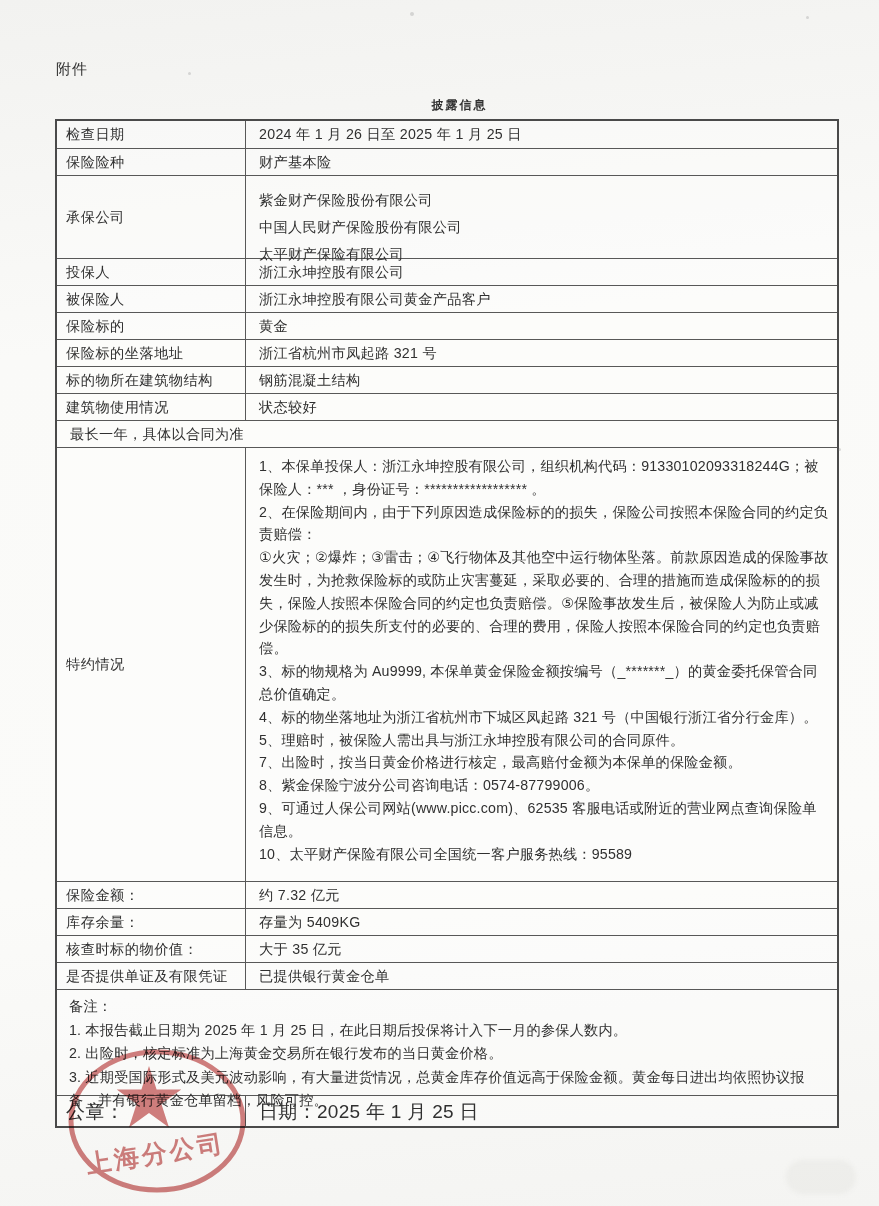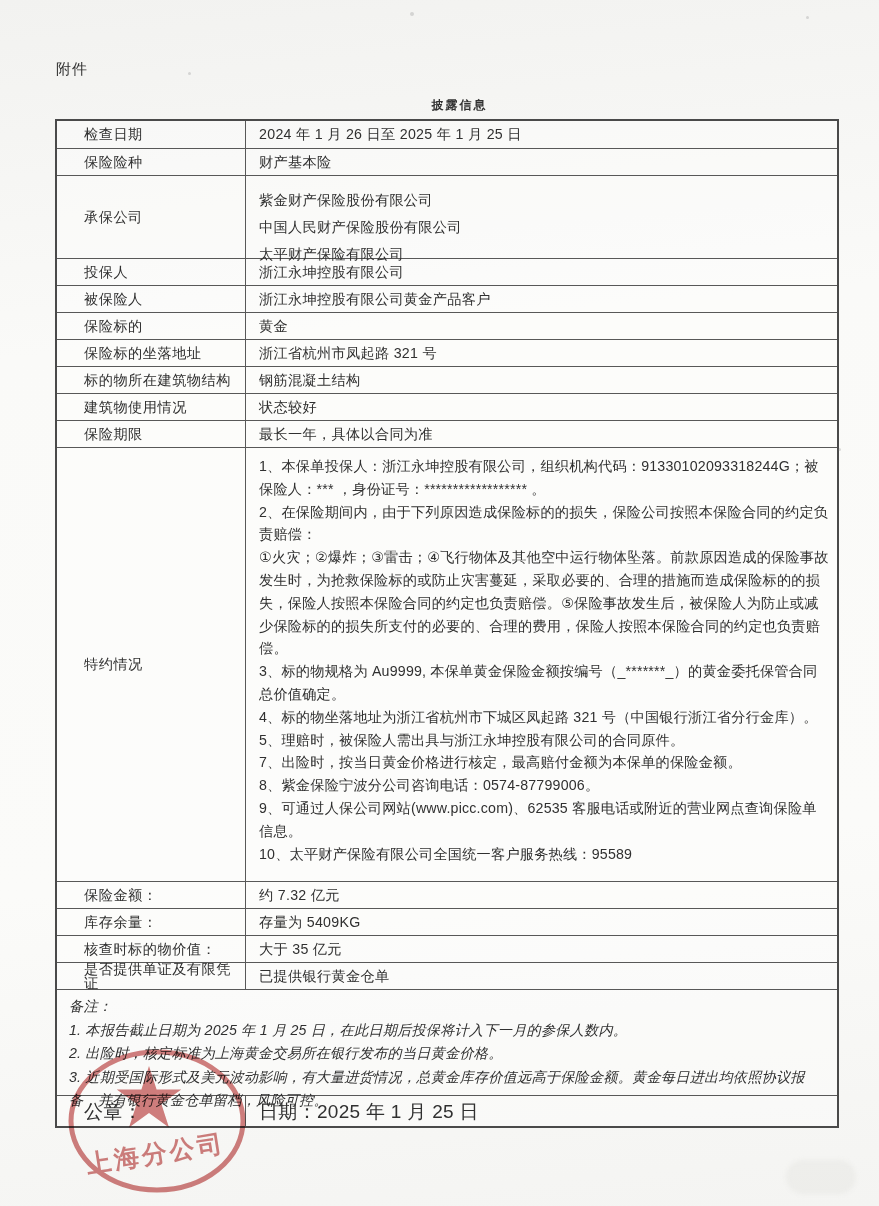--- a/index.html
+++ b/index.html
@@ -23,29 +23,29 @@
     position:absolute; left:55px; top:119px; width:784px;
     border:2px solid #4a4a4a;
     background:rgba(255,255,255,0.35);
   }
   .tr { display:flex; border-top:1px solid #585858; }
   .tr:first-child { border-top:none; }
   .td { font-size:14.2px; line-height:1.0; display:flex; align-items:center; }
   .td.label {
     width:189px; flex:0 0 189px;
     border-right:1px solid #585858;
-    padding-left:27px;
+    padding-left:9px;
     font-weight:500; letter-spacing:0.5px;
   }
   .td.value { flex:1; padding-left:13px; letter-spacing:0.3px; }
   .td.multiline { flex-direction:column; align-items:flex-start; justify-content:center;margin-top:20px; }
   .td.multiline .line { line-height:27px; }
   .special-cell { display:block; padding:7px 6px 0 13px; }
   .special-cell p { font-size:14.2px; line-height:22.8px; letter-spacing:0.2px; }
-  .remarks-cell { display:block; padding:5px 9px 0 12px;font-style:italic; }
+  .remarks-cell { display:block; padding:5px 9px 0 12px; }
   .remarks-cell p { font-size:14.2px; line-height:23.5px; letter-spacing:0.2px; }
   .footer-row .td { font-size:19px; }
   .stamp-svg {
     position:absolute; left:60px; top:1046px;
     mix-blend-mode:multiply; opacity:0.88;
     pointer-events:none;
   }
   .watermark {
     position:absolute; left:786px; top:1160px; width:70px; height:34px;
     border-radius:17px; background:rgba(232,232,228,0.55);
@@ -104,21 +104,20 @@
     <div class="td label">标的物所在建筑物结构</div>
     <div class="td value">钢筋混凝土结构</div>
   </div>
 
   <div class="tr" style="height:27px">
     <div class="td label">建筑物使用情况</div>
     <div class="td value">状态较好</div>
   </div>
 
   <div class="tr" style="height:27px">
-    <div class="td label">保险期限</div>
     <div class="td value">最长一年，具体以合同为准</div>
   </div>
 
   <div class="tr" style="height:434px">
     <div class="td label">特约情况</div>
     <div class="td value special-cell">
       <p>1、本保单投保人：浙江永坤控股有限公司，组织机构代码：91330102093318244G；被保险人：*** ，身份证号：****************** 。</p>
       <p>2、在保险期间内，由于下列原因造成保险标的的损失，保险公司按照本保险合同的约定负责赔偿：</p>
       <p>①火灾；②爆炸；③雷击；④飞行物体及其他空中运行物体坠落。前款原因造成的保险事故发生时，为抢救保险标的或防止灾害蔓延，采取必要的、合理的措施而造成保险标的的损失，保险人按照本保险合同的约定也负责赔偿。⑤保险事故发生后，被保险人为防止或减少保险标的的损失所支付的必要的、合理的费用，保险人按照本保险合同的约定也负责赔偿。</p>
       <p>3、标的物规格为 Au9999, 本保单黄金保险金额按编号（_*******_）的黄金委托保管合同总价值确定。</p>

